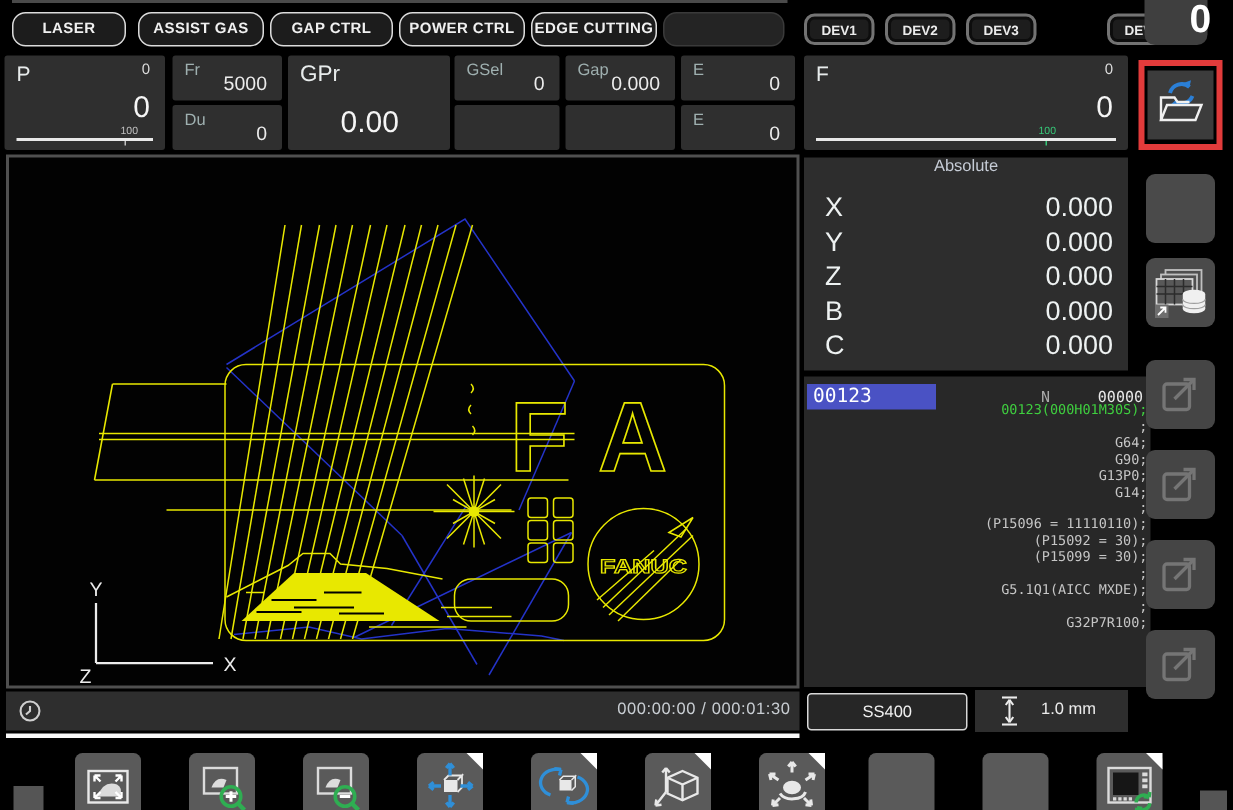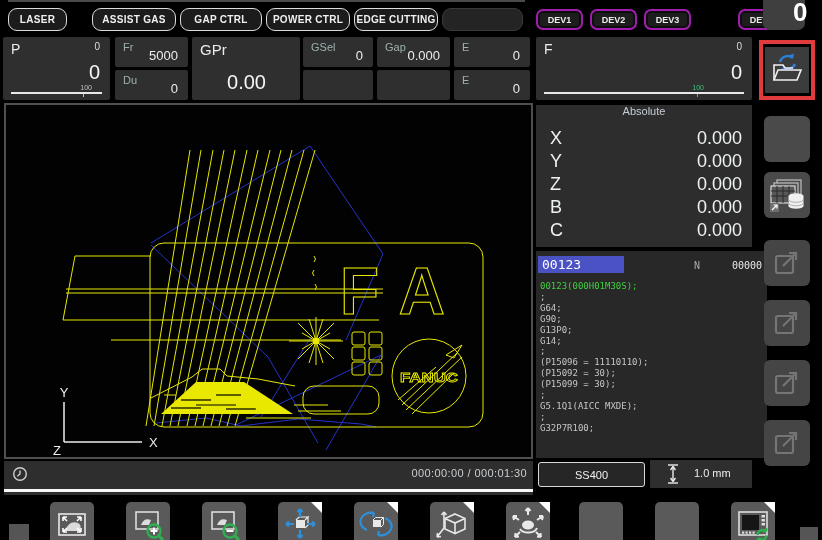--- a/index.html
+++ b/index.html
@@ -4,56 +4,56 @@
 <style>
   html,body{margin:0;padding:0;background:#000;}
   .root{position:relative;width:822px;height:540px;background:#000;overflow:hidden;
         font-family:"Liberation Sans",sans-serif;color:#eee;-webkit-font-smoothing:antialiased;}
   .topline{position:absolute;left:8px;top:0;width:517px;height:2px;background:#4a4a4a;}
   
   .tbtn{position:absolute;top:8px;height:23px;background:#1c1c1c;border:1.5px solid #dcdcdc;
         border-radius:9px;color:#f0f0f0;font-size:10px;font-weight:bold;letter-spacing:.3px;
         display:flex;align-items:center;justify-content:center;box-sizing:border-box;}
   .tbtn.empty{border-color:#3a3a3a;background:#242424;}
-  .devbtn{position:absolute;top:9px;width:47px;height:21px;background:#1d1d1d;border:2px solid #a21caf;
+  .devbtn{position:absolute;top:9px;width:47px;height:21px;background:#1d1d1d;border:2px solid #737373;
         border-radius:7px;box-shadow:inset 0 0 0 2px #0d0d0d;color:#ececec;font-size:9px;font-weight:bold;
         display:flex;align-items:center;justify-content:center;box-sizing:border-box;}
   
   .panel{position:absolute;background:#2f2f2f;border-radius:2px;box-sizing:border-box;}
   .plabel{position:absolute;left:8px;top:4px;font-size:11px;color:#9fb0b0;}
   .plabel.big{font-size:14px;color:#e8ecec;}
   .pval-sm{position:absolute;right:10px;top:4px;font-size:10px;color:#dcdcdc;}
   .pval{position:absolute;right:10px;bottom:4px;font-size:13px;color:#ececec;}
   .pval-big{position:absolute;right:10px;top:24px;font-size:20px;color:#f5f5f5;}
   .slider-track{position:absolute;left:8px;right:8px;bottom:6px;height:2px;background:#e8e8e8;}
   .slider-scale{position:absolute;right:18px;bottom:9px;font-size:7px;color:#c0c0c0;}
   .slider-scale.green{color:#36c878;}
   .slider-tick{position:absolute;right:26px;bottom:3px;width:1px;height:4px;background:#c0c0c0;}
   .gpr-val{position:absolute;right:34px;bottom:6px;font-size:20px;color:#f5f5f5;}
   
   .viewport{position:absolute;left:4px;top:103px;width:529px;height:356px;background:#020202;
         border:2px solid #4f4f4f;box-sizing:border-box;}
   
-  .timerbar{position:absolute;left:4px;top:461px;width:529px;height:34px;background:#2e2e2e;}
+  .timerbar{position:absolute;left:4px;top:461px;width:529px;height:26px;background:#2e2e2e;}
   .timetext{position:absolute;right:6px;top:6px;font-size:11px;color:#c8cdd2;letter-spacing:.4px;}
   .progress{position:absolute;left:4px;top:489px;width:529px;height:3px;background:#f8f8f8;}
   
   .abs-panel{position:absolute;left:536px;top:105px;width:216px;height:142px;background:#2d2d2d;}
   .abs-title{text-align:center;font-size:11px;color:#c6ccd6;}
   .abs-rows{position:absolute;top:22px;left:0;right:0;}
   .axis-row{height:23px;display:flex;justify-content:space-between;align-items:center;padding:0 10px 0 14px;}
   .axis-letter,.axis-value{font-size:18px;color:#eef2f2;}
   
   .prog-panel{position:absolute;left:536px;top:251px;width:216px;height:207px;background:#282828;
         font-family:"DejaVu Sans Mono",monospace;padding-left:15px;}
   .prog-num{position:absolute;left:2px;top:5px;width:86px;height:17px;background:#4a52c4;color:#fff;
         font-size:13px;line-height:17px;padding-left:4px;box-sizing:border-box;}
   .prog-n{position:absolute;left:158px;top:9px;font-size:10px;color:#a8a8a8;}
   .prog-seq{position:absolute;right:5px;top:9px;font-size:10px;color:#e8e8e8;}
-  .code{position:absolute;left:4px;top:30px;right:2px;}
+  .code{position:absolute;left:4px;top:18px;right:2px;text-align:right;}
   .code-line{font-size:9px;line-height:10.9px;color:#c6c6c6;white-space:pre;}
   .code-line.green{color:#3fcf3f;}
   
   .material-btn{position:absolute;left:538px;top:462px;width:107px;height:25px;background:#262626;
         border:1.5px solid #d8d8d8;border-radius:3px;box-sizing:border-box;color:#f0f0f0;font-size:11px;
         display:flex;align-items:center;justify-content:center;}
   .thickness{position:absolute;left:650px;top:460px;width:102px;height:28px;background:#2e2e2e;}
   .thick-text{position:absolute;left:44px;top:7px;font-size:11px;color:#ececec;}
   
   .sidebar{position:absolute;left:755px;top:0;width:67px;height:540px;}
@@ -71,21 +71,21 @@
   .fold{position:absolute;top:0;right:0;width:0;height:0;border-top:11px solid #fff;
         border-left:11px solid transparent;}
   .tinybox{position:absolute;background:#555;}
 </style>
 </head>
 <body>
 
 <div class="root">
   <div class="topline"></div>
 
-  <div class="tbtn" style="left:8px;width:59px;">LASER</div>
+  <div class="tbtn" style="left:8px;width:76px;">LASER</div>
   <div class="tbtn" style="left:180px;width:82px;">GAP CTRL</div>
   <div class="tbtn" style="left:92px;width:84px;">ASSIST GAS</div>
   <div class="tbtn" style="left:354px;width:84px;">EDGE CUTTING</div>
   <div class="tbtn" style="left:266px;width:84px;">POWER CTRL</div>
   <div class="tbtn empty" style="left:442px;width:81px;"></div>
 
   <div class="devbtn" style="left:536px;">DEV1</div>
   <div class="devbtn" style="left:590px;">DEV2</div>
   <div class="devbtn" style="left:644px;">DEV3</div>
   <div class="devbtn" style="left:738px;">DEV4</div>

